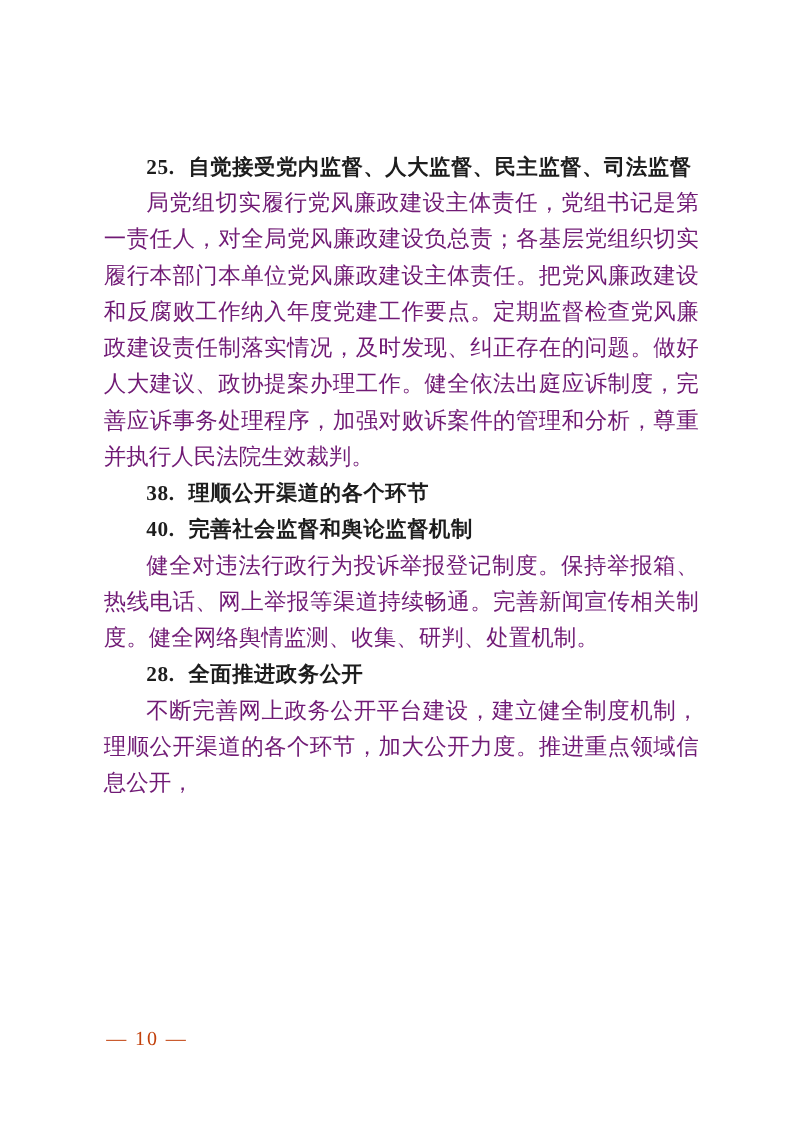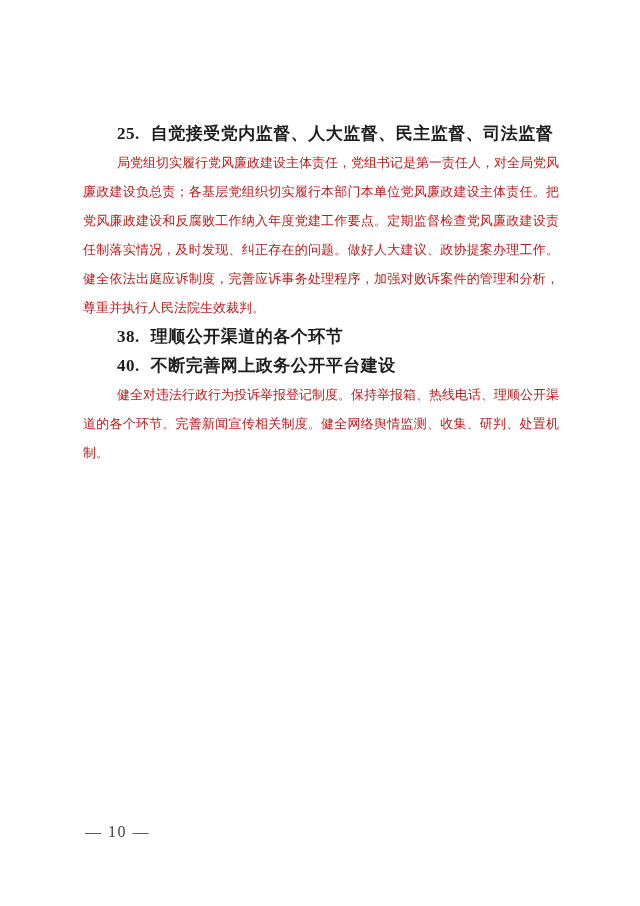--- a/index.html
+++ b/index.html
@@ -22,55 +22,59 @@
   .sec-heading {
     font-size: 17px;
     line-height: 29px;
     font-weight: bold;
     text-indent: 34px;
     letter-spacing: 0.5px;
     color: #1d1d1d;
   }
   .sec-num { margin-right: 11px; }
   .sec-body {
-    font-size: 13px;
+    font-size: 18px;
     line-height: 29px;
     text-align: justify;
     text-justify: inter-ideograph;
     text-indent: 34px;
     letter-spacing: 0px;
-    color: #b91c1c;
+    color: #701a75;
   }
   .footer {
     position: absolute;
     left: 85px;
     top: 823px;
     font-size: 16px;
     letter-spacing: 1.5px;
-    color: #404040;
+    color: #c2410c;
     font-family: "Liberation Serif", "DejaVu Serif", serif;
   }
 </style>
 </head>
 <body>
 
 <div class="page">
   <div class="content">
 
     <div class="section">
       <h2 class="sec-heading"><span class="sec-num">25.</span><span class="sec-title">自觉接受党内监督、人大监督、民主监督、司法监督</span></h2>
       <p class="sec-body">局党组切实履行党风廉政建设主体责任，党组书记是第一责任人，对全局党风廉政建设负总责；各基层党组织切实履行本部门本单位党风廉政建设主体责任。把党风廉政建设和反腐败工作纳入年度党建工作要点。定期监督检查党风廉政建设责任制落实情况，及时发现、纠正存在的问题。做好人大建议、政协提案办理工作。健全依法出庭应诉制度，完善应诉事务处理程序，加强对败诉案件的管理和分析，尊重并执行人民法院生效裁判。</p>
     </div>
 
     <div class="section">
       <h2 class="sec-heading"><span class="sec-num">38.</span><span class="sec-title">理顺公开渠道的各个环节</span></h2>
     </div>
 
     <div class="section">
-      <h2 class="sec-heading"><span class="sec-num">40.</span><span class="sec-title">不断完善网上政务公开平台建设</span></h2>
-      <p class="sec-body">健全对违法行政行为投诉举报登记制度。保持举报箱、热线电话、理顺公开渠道的各个环节。完善新闻宣传相关制度。健全网络舆情监测、收集、研判、处置机制。</p>
+      <h2 class="sec-heading"><span class="sec-num">40.</span><span class="sec-title">完善社会监督和舆论监督机制</span></h2>
+      <p class="sec-body">健全对违法行政行为投诉举报登记制度。保持举报箱、热线电话、网上举报等渠道持续畅通。完善新闻宣传相关制度。健全网络舆情监测、收集、研判、处置机制。</p>
     </div>
 
+    <div class="section">
+      <h2 class="sec-heading"><span class="sec-num">28.</span><span class="sec-title">全面推进政务公开</span></h2>
+      <p class="sec-body">不断完善网上政务公开平台建设，建立健全制度机制，理顺公开渠道的各个环节，加大公开力度。推进重点领域信息公开，</p>
+    </div>
 
   </div>
 
   <div class="footer">— 10 —</div>
 </div>
 
 </body></html>

